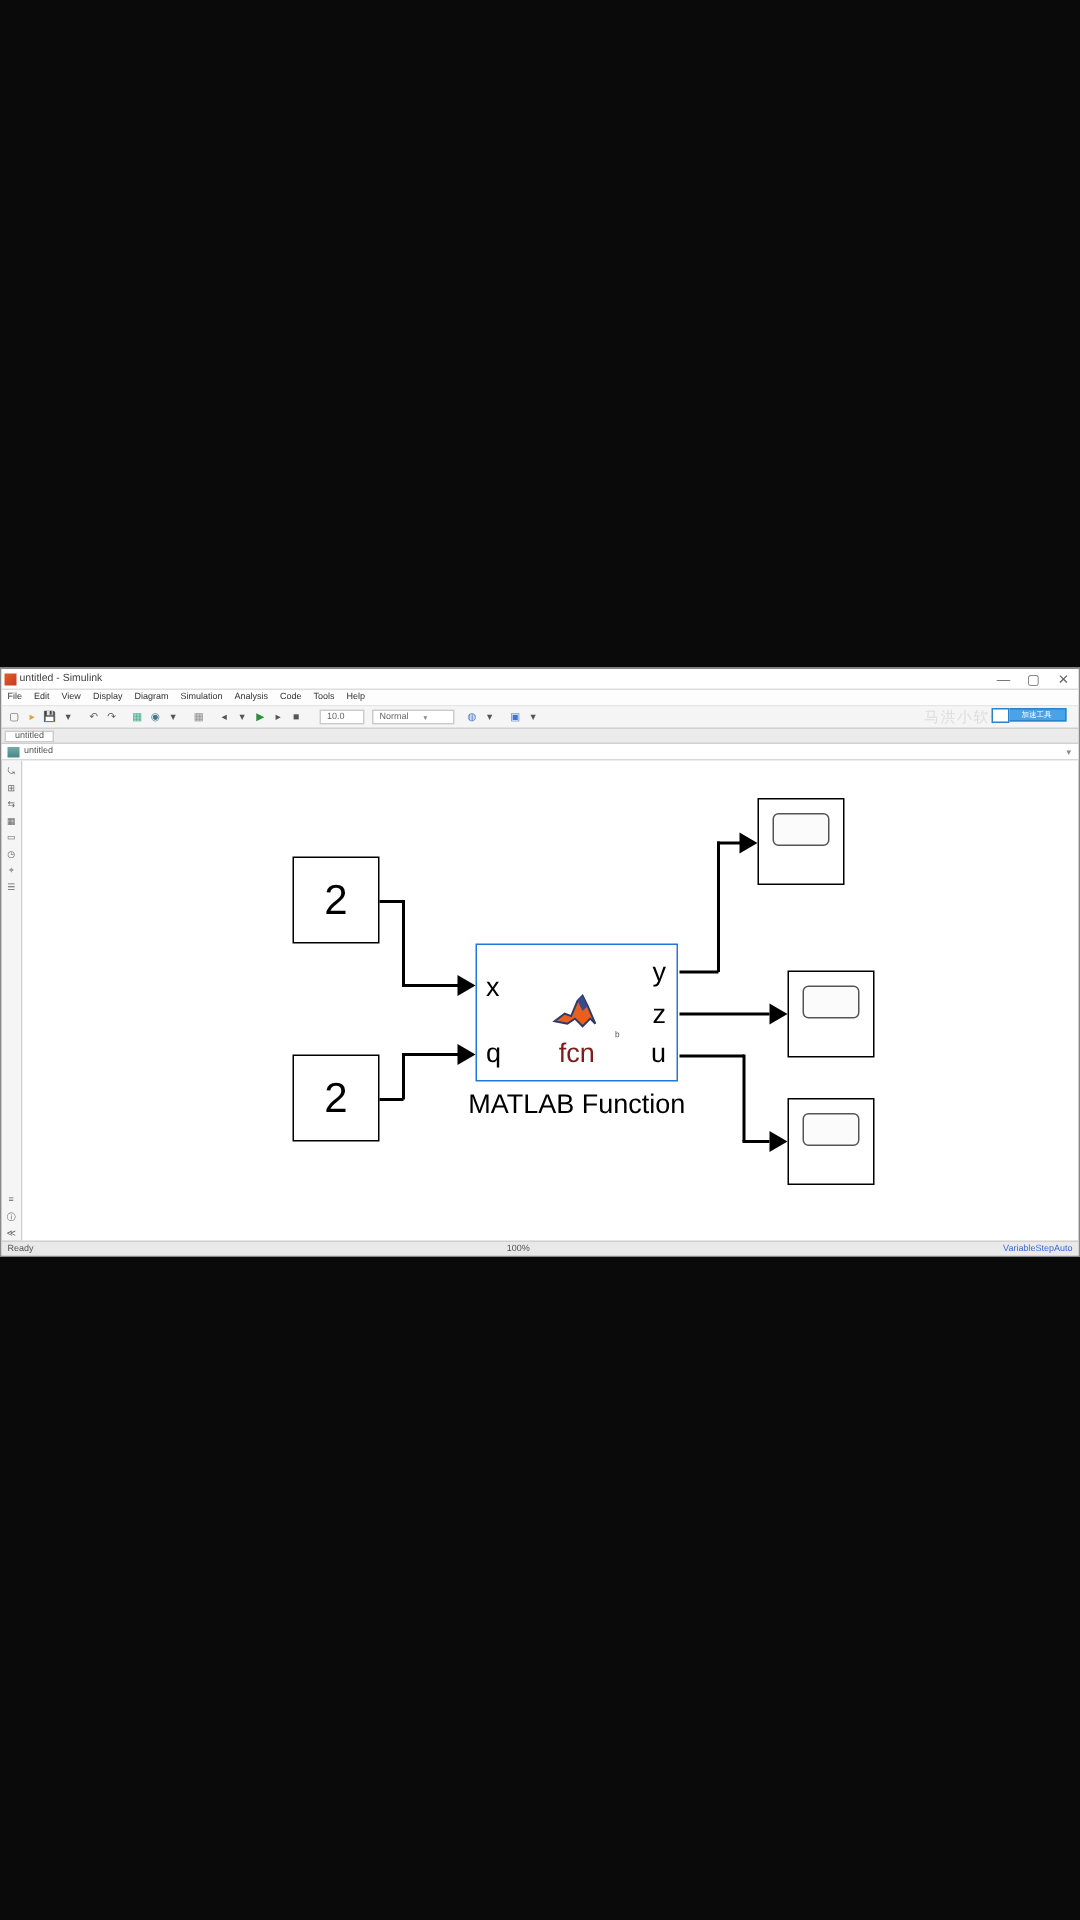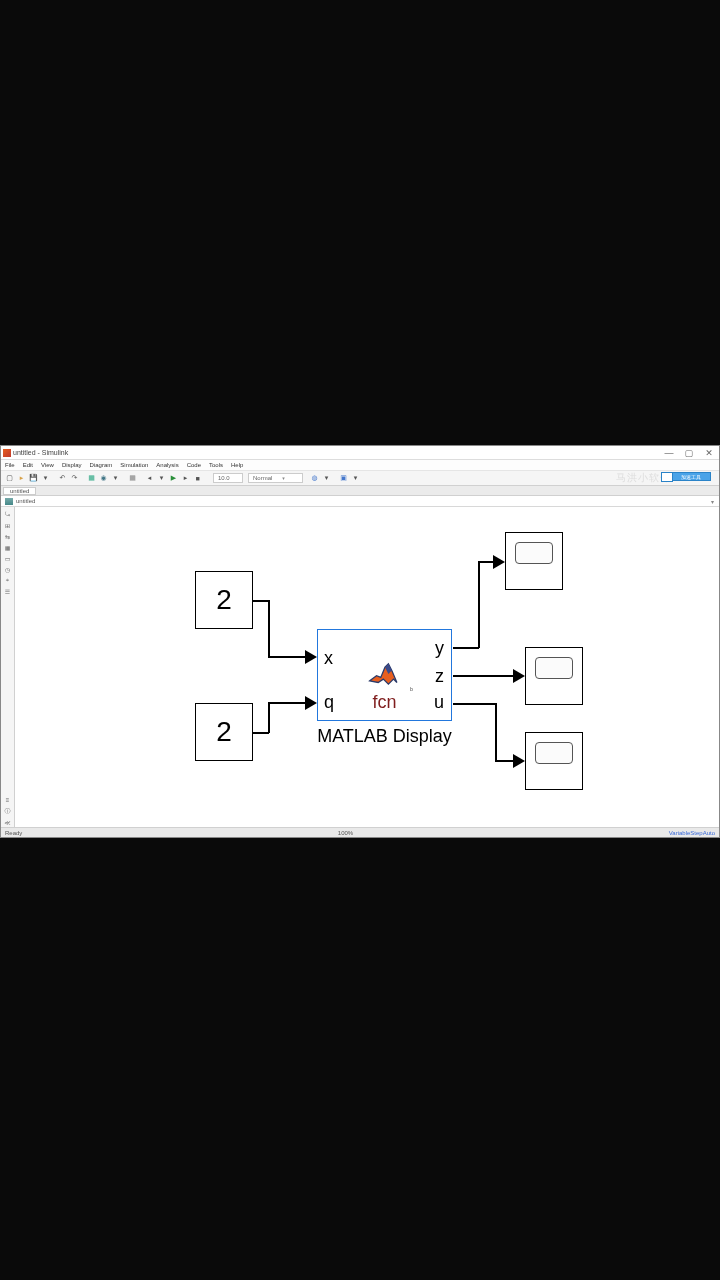--- a/index.html
+++ b/index.html
@@ -375,21 +375,21 @@
         <span class="fcn-label z">z</span>
         <span class="fcn-label u">u</span>
         <div class="matlab-logo">
           <svg viewBox="0 0 40 32">
             <path d="M2 24 L10 18 L15 20 L20 8 L24 4 L28 12 L34 26 L30 22 L24 28 L18 22 L12 26 Z" fill="#e85f1f" stroke="#2a3a6a" stroke-width="1.5"></path>
             <path d="M20 8 L24 4 L28 12 L24 16 Z" fill="#3a4a8a"></path>
           </svg>
         </div>
         <span class="fcn-name">fcn</span>
         <span class="cursor-tick">ᵇ</span>
-        <div class="fcn-caption">MATLAB Display</div>
+        <div class="fcn-caption">MATLAB Function</div>
       </div>
 
       <div class="sl-block scope-block" style="left:490px; top:25px;">
         <div class="scope-screen"></div>
       </div>
       <div class="sl-block scope-block" style="left:510px; top:140px;">
         <div class="scope-screen"></div>
       </div>
       <div class="sl-block scope-block" style="left:510px; top:225px;">
         <div class="scope-screen"></div>

